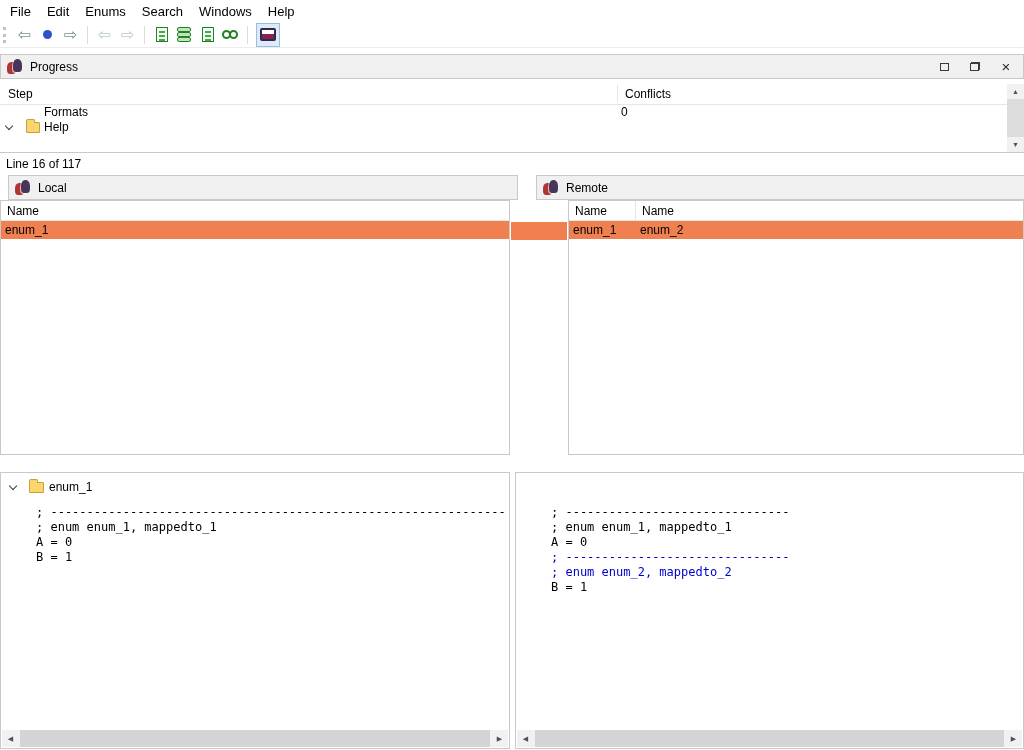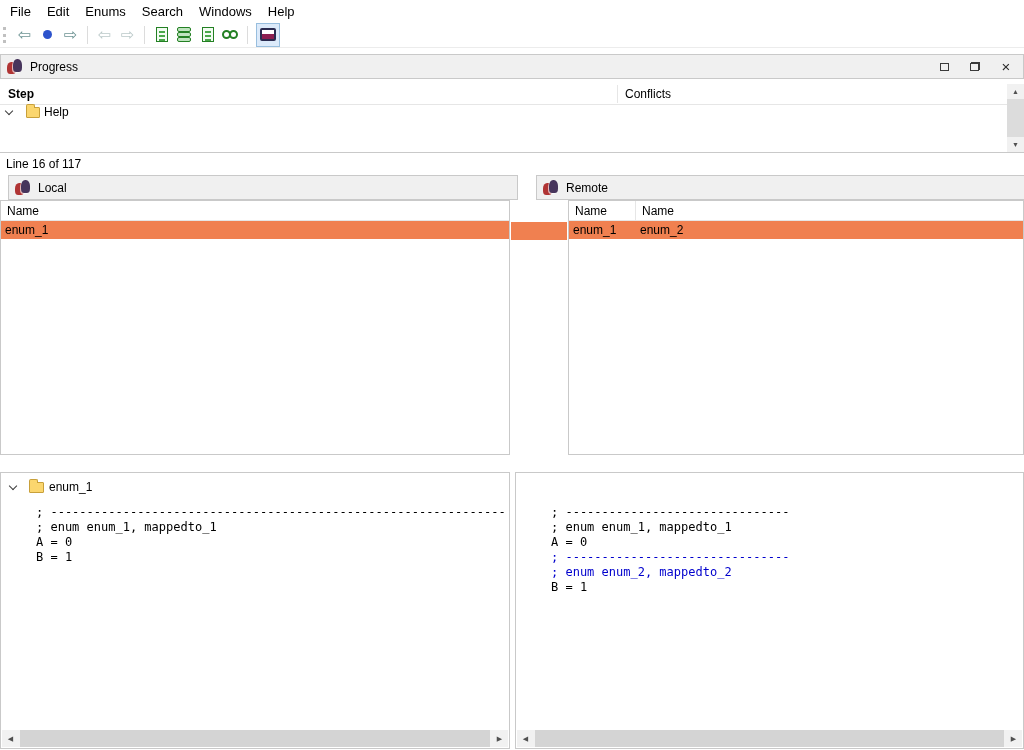--- a/index.html
+++ b/index.html
@@ -41,21 +41,21 @@
   .win-buttons { margin-left:auto; display:flex; align-items:center; gap:17px; padding-right:4px; }
   .win-btn { width:14px; height:16px; display:flex; align-items:center; justify-content:center; }
   .ico-max { width:9px; height:8px; border:1px solid #3a3a3a; display:block; }
   .ico-restore { width:10px; height:9px; position:relative; display:block; }
   .ico-restore::before { content:""; position:absolute; right:0; top:0; width:7px; height:6px; border:1px solid #3a3a3a; }
   .ico-restore::after { content:""; position:absolute; left:0; bottom:0; width:7px; height:6px; border:1px solid #3a3a3a; background:#f0f0f0; }
   .ico-close { font-size:15px; line-height:1; color:#2a2a2a; }
 
   
   .progress-header { position:absolute; top:84px; left:0; right:17px; height:21px; border-bottom:1px solid #e6e6e6; background:#fff; }
-  .ph-step { position:absolute; left:8px; top:3px;font-weight:bold; }
+  .ph-step { position:absolute; left:8px; top:3px; }
   .ph-div { position:absolute; left:617px; top:1px; bottom:1px; width:1px; background:#e6e6e6; }
   .ph-conf { position:absolute; left:625px; top:3px; }
   #tree-rows { position:absolute; top:105px; left:0; right:17px; }
   .tree-row { position:relative; height:15px; }
   .tree-row.selected { background:var(--tree-sel); }
   .chev { display:block; width:6px; height:6px; border-right:1.4px solid #3c3c3c; border-bottom:1.4px solid #3c3c3c; transform:rotate(45deg); }
   .tree-chev { position:absolute; left:6px; top:3px; }
   .folder { display:inline-block; width:15px; height:11px; background:#fbd66e; border:1px solid #c8a03a; border-radius:1px; position:relative; }
   .folder::before { content:""; position:absolute; left:-1px; top:-4px; width:7px; height:3px; background:#fbd66e; border:1px solid #c8a03a; border-bottom:none; border-radius:2px 2px 0 0; }
   .tree-folder { position:absolute; left:26px; top:2px; width:14px; }
@@ -173,20 +173,24 @@
   </span>
 </div>
 
 <div class="progress-header">
   <span class="ph-step">Step</span>
   <span class="ph-div"></span>
   <span class="ph-conf">Conflicts</span>
 </div>
 <div id="tree-rows">
     <div class="tree-row">
+      <span class="tree-label">Formats</span>
+      <span class="tree-conflict">0</span>
+    </div>
+    <div class="tree-row">
       <span class="tree-chev">
         <i class="chev"></i>
       </span>
       <span class="folder tree-folder"></span>
       <span class="tree-label">Help</span>
     </div>
   </div>
 <div class="tree-vscroll">
   <span class="vs-up">▲</span>
   <span class="vs-thumb"></span>

